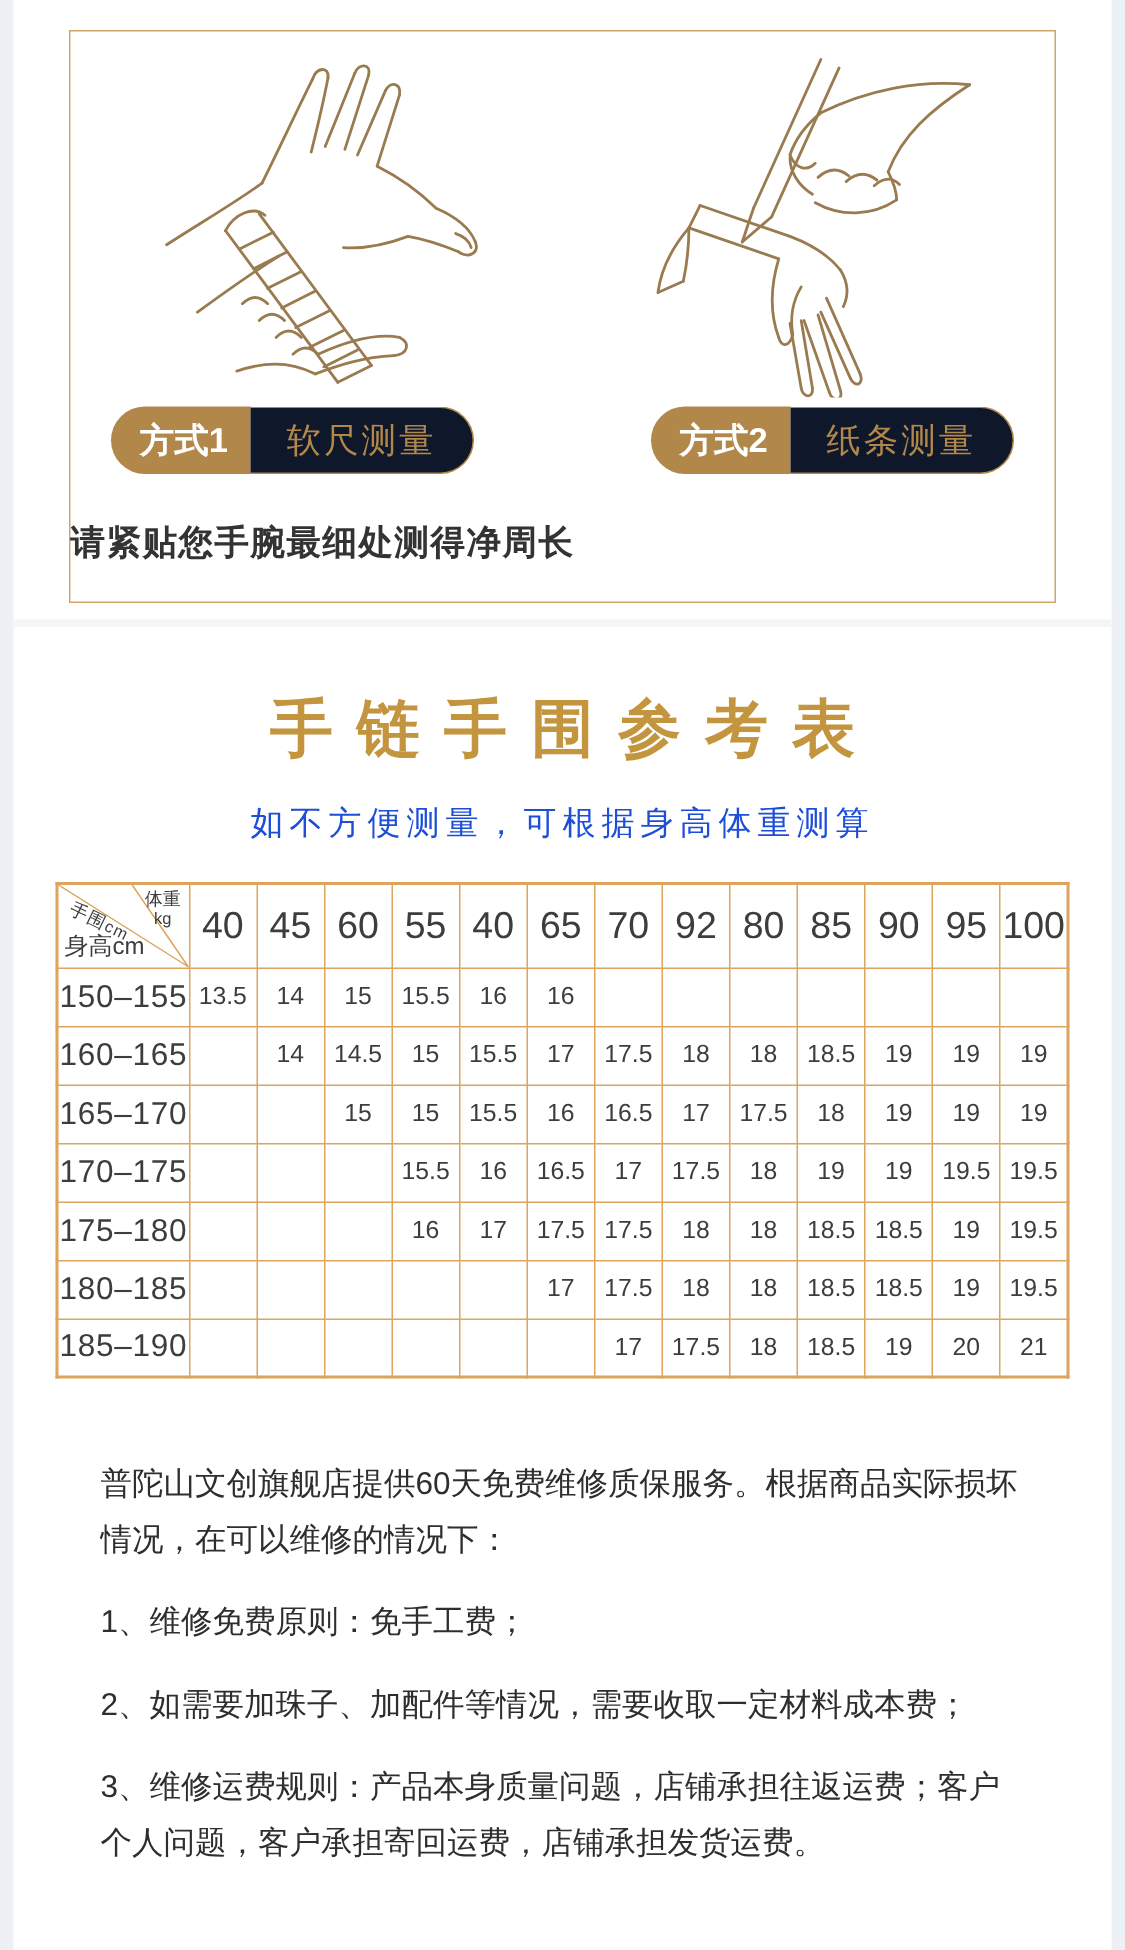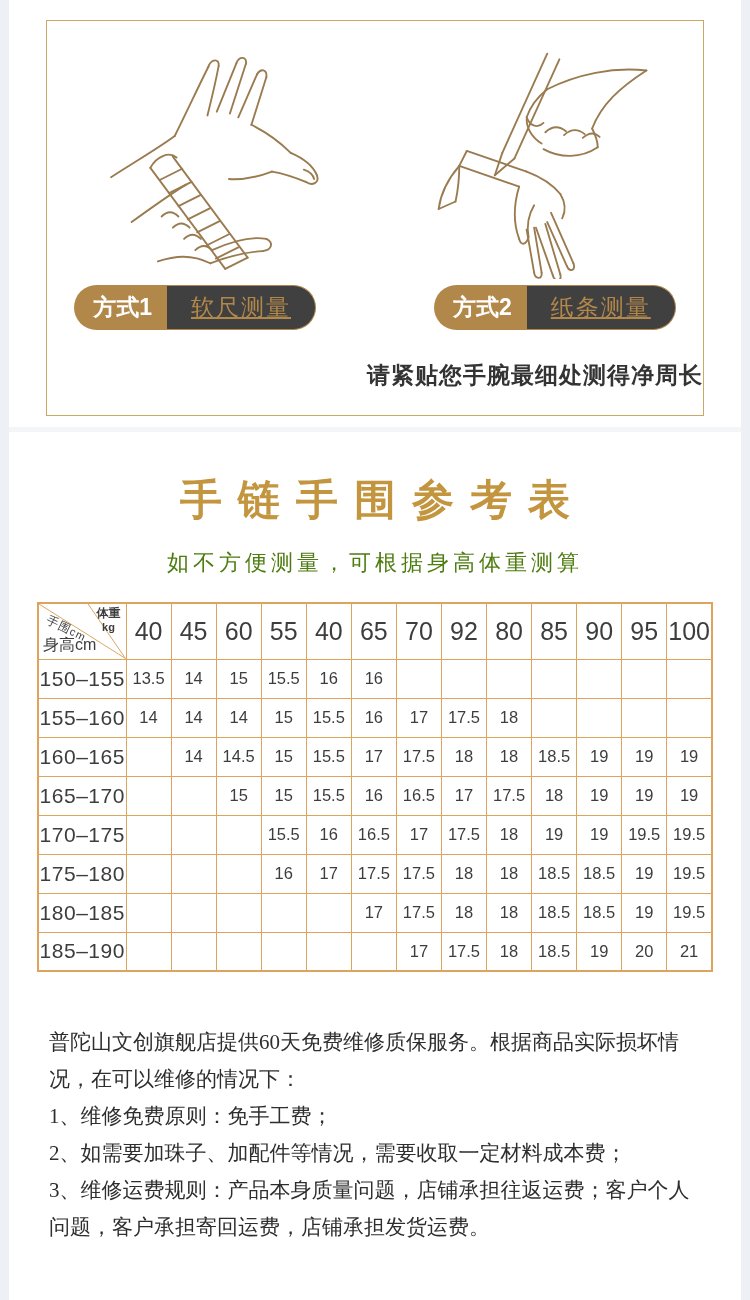--- a/index.html
+++ b/index.html
@@ -5,61 +5,61 @@
   * { box-sizing: border-box; }
   body {
     margin: 0;
     width: 750px;
     background: #edf0f4;
     font-family: "Liberation Sans", "DejaVu Sans", sans-serif;
   }
   .page { margin: 0 9px; background: #fff; min-height: 1300px; overflow: hidden; }
 
   
-  .measure-card { margin: 20px 37px 0; border: 1px solid #cda768; padding: 16px 0 24px; background: #fff; }
+  .measure-card { margin: 20px 37px 0; border: 1px solid #cda768; padding: 2px 0 24px; background: #fff; }
   .illos { display: flex; justify-content: space-between; padding: 0 36px; }
   .illo { width: 262px; height: 242px; }
   .illo path, .illo line { fill: none; stroke: #9a7b50; stroke-width: 2; stroke-linecap: round; stroke-linejoin: round; }
   .methods { display: flex; justify-content: center; gap: 118px; margin-top: 6px; }
   .pill { display: inline-flex; height: 45px; }
   .pill-tag { background: #b2874a; color: #fff; border-radius: 23px 0 0 23px; padding: 0 15px 0 19px;
     display: flex; align-items: center; font-size: 23px; font-weight: 700; }
   .pill-label { border: 1px solid #b2874a; border-left: none; border-radius: 0 23px 23px 0; color: #b2874a;
-    padding: 0 24px; display: flex; align-items: center; font-size: 23px; letter-spacing: 2px; background: #404040; text-decoration: underline; }
-  .caption { margin-top: 30px; text-align: right; font-size: 23px; font-weight: 600; color: #333; letter-spacing: 1px; }
+    padding: 0 24px; display: flex; align-items: center; font-size: 23px; letter-spacing: 2px; background: #0f172a; }
+  .caption { margin-top: 30px; text-align: left; font-size: 23px; font-weight: 600; color: #333; letter-spacing: 1px; }
 
   .band { height: 5px; background: #f3f5f7; margin-top: 11px; }
 
   
   .size-title { margin: 40px 0 0; text-align: center; font-family: Liberation Mono, monospace;
     font-size: 42px; font-weight: 600; color: #c4953f; letter-spacing: 16px; text-indent: 16px; }
-  .size-subtitle { margin-top: 20px; text-align: center; font-size: 22px; color: #4d7c0f; letter-spacing: 4px; }
+  .size-subtitle { margin-top: 20px; text-align: center; font-size: 22px; color: #1d4ed8; letter-spacing: 4px; }
 
   table.size-table { border-collapse: collapse; margin: 24px auto 0; border: 2px solid #dca45c; table-layout: fixed; width: 676px; }
   .size-table th, .size-table td { border: 1px solid #dca45c; text-align: center; color: #3d3d3d; padding: 0; }
   .size-table thead th { height: 56px; font-size: 25px; font-weight: 500; }
   .size-table tbody tr { height: 39px; }
   .size-table tbody th { font-size: 21px; font-weight: 400; letter-spacing: 0.5px; }
   .size-table tbody td { font-size: 16.5px; }
   th.corner-cell { width: 88px; position: relative; }
   .corner-lines { position: absolute; left: 0; top: 0; width: 100%; height: 100%; }
   .corner-lines line { stroke: #dca45c; stroke-width: 1; }
   .c-wrist { position: absolute; left: 8px; top: 7px; font-size: 12px; font-weight: 400;
     transform: rotate(26deg); transform-origin: left center; letter-spacing: 1px; }
   .c-wrist i, .c-weight i { font-style: normal; font-size: 11px; }
-  .c-weight { position: absolute; right: 5px; top: 3px; font-size: 12px; font-weight: 700;
+  .c-weight { position: absolute; right: 5px; top: 3px; font-size: 12px; font-weight: 400;
     display: flex; flex-direction: column; align-items: center; line-height: 1.15; text-align: center; }
   .c-height { position: absolute; left: 4px; bottom: 3px; font-size: 16px; font-weight: 400; }
 
   
   .warranty { padding: 0 40px; margin-top: 52px; }
   .warranty-title { margin: 0; font-family: "Liberation Serif", "DejaVu Serif", serif; font-size: 29px;
     color: #b98f4a; letter-spacing: 10px; font-weight: 600; }
   .warranty-text { margin-top: 26px; font-size: 21px; color: #2e2e2e; line-height: 37px; }
-  .warranty-text p { margin: 0; font-family: Liberation Serif, serif; }
+  .warranty-text p { margin: 18px; }
 </style>
 </head>
 <body>
 
 <div class="page">
 
   <div class="measure-card">
     <div class="illos">
 
       <svg class="illo" viewBox="0 0 280 255">
@@ -200,36 +200,20 @@
             <td>16</td>
             <td></td>
             <td></td>
             <td></td>
             <td></td>
             <td></td>
             <td></td>
             <td></td>
           </tr>
           <tr>
-            <th>155–160</th>
-            <td>14</td>
-            <td>14</td>
-            <td>14</td>
-            <td>15</td>
-            <td>15.5</td>
-            <td>16</td>
-            <td>17</td>
-            <td>17.5</td>
-            <td>18</td>
-            <td></td>
-            <td></td>
-            <td></td>
-            <td></td>
-          </tr>
-          <tr>
             <th>160–165</th>
             <td></td>
             <td>14</td>
             <td>14.5</td>
             <td>15</td>
             <td>15.5</td>
             <td>17</td>
             <td>17.5</td>
             <td>18</td>
             <td>18</td>

